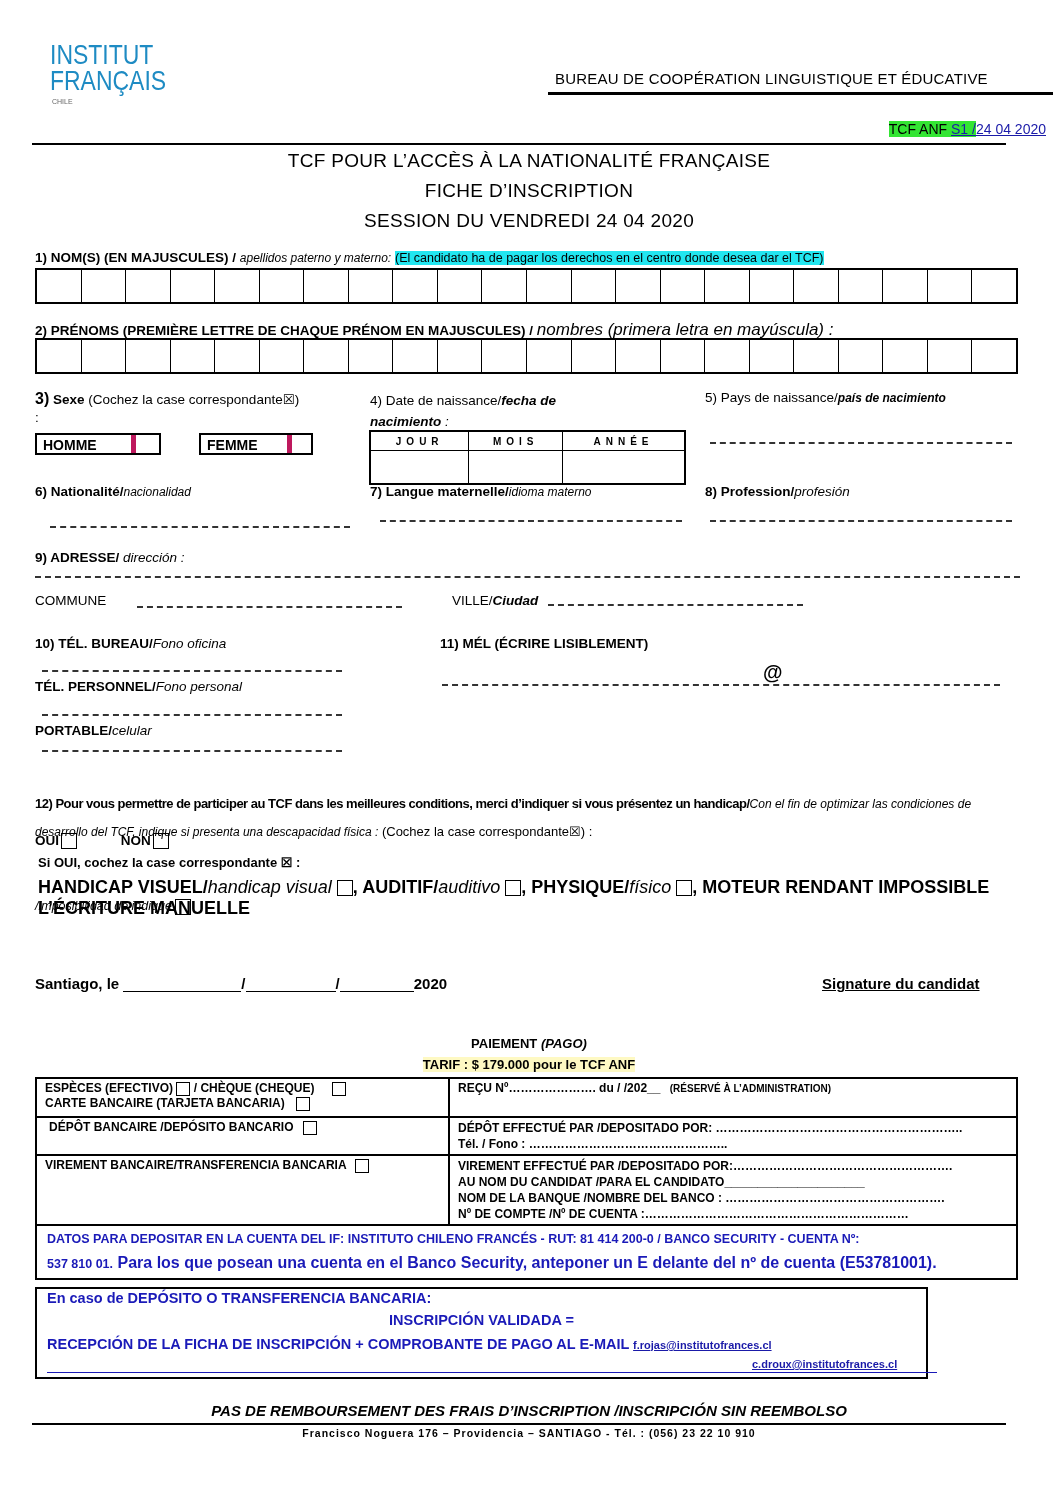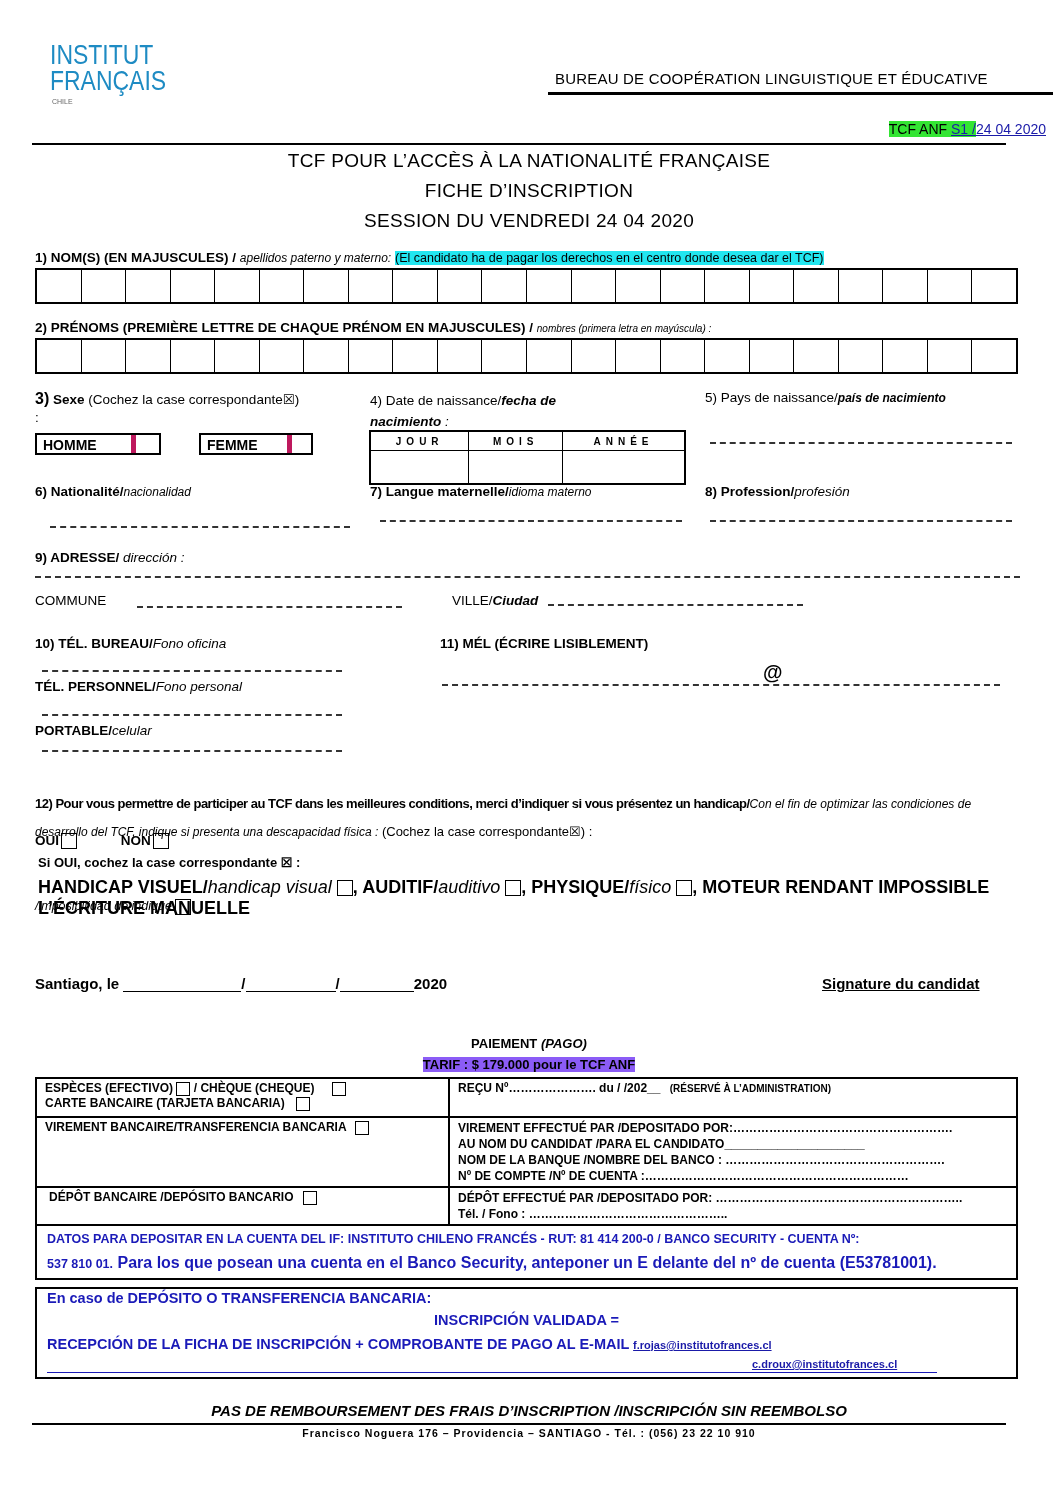--- a/index.html
+++ b/index.html
@@ -10,21 +10,21 @@
   .i { font-style:italic; }
   .narrow { letter-spacing:-0.5px; }
   
   .logo { left:50px; top:42px; color:#1e8bc3; font-family:"Liberation Sans", sans-serif; line-height:26px; font-size:28px; letter-spacing:0px; transform:scaleX(0.82); transform-origin:left top; }
   .logo-sub { left:52px; top:98px; font-size:7px; color:#666; }
   .bureau { left:555px; top:70px; font-size:15px; letter-spacing:0.2px; }
   .rule-top { left:548px; top:92px; width:505px; height:3px; background:#000; }
   .session-code { right:12px; top:121px; font-size:14px; }
   .hl-green { background:#33e533; }
   .hl-cyan { background:#22e6f0; }
-  .hl-yellow { background:#8b5cf6; }
+  .hl-yellow { background:#fef9c3; }
   .link-blue { color:#1a1aa8; text-decoration:underline; }
   .rule-mid { left:32px; top:143px; width:974px; height:2px; background:#000; }
   .title { left:0; width:1058px; text-align:center; font-size:19px; letter-spacing:0.3px; }
   .lbl { font-size:13.5px; }
   .grid { display:flex; border:2px solid #000; box-sizing:border-box; }
   .grid .cell { flex:1; border-right:1px solid #000; }
   .grid .cell:last-child { border-right:none; }
   .dash { border-bottom:2px dashed #333; height:0; }
   .box { display:inline-block; width:14px; height:14px; border:1.5px solid #000; vertical-align:middle; box-sizing:border-box; }
   .sexbox { border:2px solid #000; display:flex; height:22px; box-sizing:border-box; }
@@ -85,21 +85,21 @@
     <div class="cell"></div>
     <div class="cell"></div>
     <div class="cell"></div>
     <div class="cell"></div>
     <div class="cell"></div>
     <div class="cell"></div>
   </div>
 
 <div class="abs lbl" style="left:35px; top:320px;">
   <span class="b">2) PRÉNOMS (PREMIÈRE LETTRE DE CHAQUE PRÉNOM EN MAJUSCULES) /</span>
-  <span class="i" style="font-size:10px;font-style:italic;">nombres (primera letra en mayúscula) :</span>
+  <span class="i" style="font-size:17px;font-style:italic;">nombres (primera letra en mayúscula) :</span>
 </div>
 <div class="abs grid" style="left:35px; top:338px; width:983px; height:36px;" id="grid2">
     <div class="cell"></div>
     <div class="cell"></div>
     <div class="cell"></div>
     <div class="cell"></div>
     <div class="cell"></div>
     <div class="cell"></div>
     <div class="cell"></div>
     <div class="cell"></div>
@@ -237,50 +237,50 @@
       <tr style="height:39px;">
     <td style="width:395px;">
       <div><span>ESPÈCES (EFECTIVO)</span> <span class="box"></span> <span>/  CHÈQUE (CHEQUE)</span> <span class="box" style="margin-left:14px;"></span></div>
       <div><span>CARTE BANCAIRE (TARJETA BANCARIA)</span> <span class="box" style="margin-left:8px;"></span></div>
     </td>
     <td>
       <span>REÇU Nº…………………. du           /           /202__</span>
       <span style="font-size:10px; margin-left:6px;">(RÉSERVÉ À L’ADMINISTRATION)</span>
     </td>
   </tr>
+  <tr style="height:36px;">
+    <td>
+      <span style="margin-left:4px;">DÉPÔT BANCAIRE /DEPÓSITO BANCARIO</span> <span class="box" style="margin-left:6px;"></span>
+    </td>
+    <td class="small">
+      <div>DÉPÔT EFFECTUÉ PAR /DEPOSITADO POR: ……………………………………………………..</div>
+      <div>Tél. / Fono : …………………………………………..</div>
+    </td>
+  </tr>
   <tr style="height:70px;">
     <td>
       <span>VIREMENT BANCAIRE/TRANSFERENCIA BANCARIA</span> <span class="box" style="margin-left:6px;"></span>
     </td>
     <td class="small">
       <div>VIREMENT EFFECTUÉ PAR /DEPOSITADO POR:……………………………………………….</div>
       <div>AU NOM DU CANDIDAT /PARA EL CANDIDATO_____________________</div>
       <div>NOM DE LA BANQUE /NOMBRE DEL BANCO  : ……………………………………………….</div>
       <div>Nº DE COMPTE /Nº DE CUENTA :…………………………………………………………</div>
     </td>
   </tr>
-  <tr style="height:36px;">
-    <td>
-      <span style="margin-left:4px;">DÉPÔT BANCAIRE /DEPÓSITO BANCARIO</span> <span class="box" style="margin-left:6px;"></span>
-    </td>
-    <td class="small">
-      <div>DÉPÔT EFFECTUÉ PAR /DEPOSITADO POR: ……………………………………………………..</div>
-      <div>Tél. / Fono : …………………………………………..</div>
-    </td>
-  </tr>
   <tr>
     <td colspan="2" class="blue" style="font-size:12.5px; line-height:23px; padding:2px 10px;">
       <div>DATOS PARA DEPOSITAR EN LA CUENTA DEL IF: INSTITUTO CHILENO FRANCÉS -  RUT: 81 414 200-0 / BANCO SECURITY - CUENTA Nº:</div>
       <div><span>537 810 01.</span><span style="font-size:16px;"> Para los que posean una cuenta en el Banco Security, anteponer un E delante del nº de cuenta (E53781001).</span></div>
     </td>
   </tr>
 </tbody>
   </table>
 
-<div class="bluebox" style="left:35px; top:1287px; width:983px; height:92px;padding-left:48px;">
+<div class="bluebox" style="left:35px; top:1287px; width:893px; height:92px;padding-left:48px;">
   <div class="abs b blue" style="left:10px; top:1px; font-size:14.5px;">En caso de DEPÓSITO O TRANSFERENCIA BANCARIA:</div>
   <div class="abs b blue" style="left:10px; top:47px; font-size:14.5px;">
     <span>RECEPCIÓN DE LA FICHA DE INSCRIPCIÓN + COMPROBANTE DE PAGO AL  E-MAIL </span><a class="link-blue" style="font-size:11px;">f.rojas@institutofrances.cl</a>
   </div>
   <div class="abs b blue" style="left:0; width:100%; text-align:center; top:23px; font-size:14.5px;">INSCRIPCIÓN VALIDADA  =</div>
   <div class="abs" style="left:10px; top:83px; width:890px; border-bottom:1.5px solid #1a1ab8;"></div>
   <div class="abs b" style="left:715px; top:69px; font-size:11px;">
     <a class="link-blue">c.droux@institutofrances.cl</a>
   </div>
 </div>

